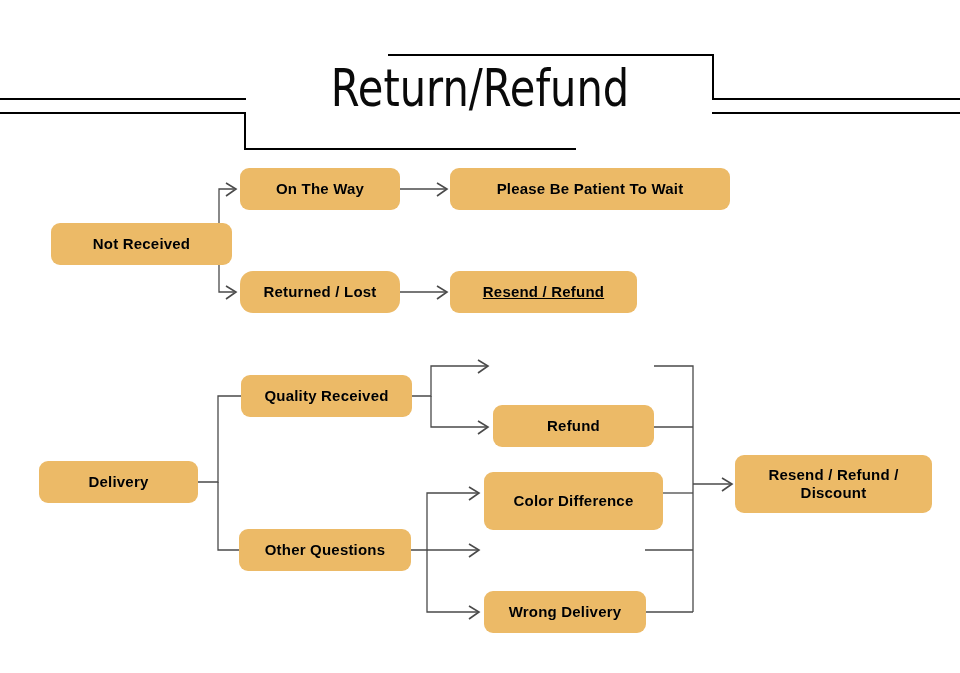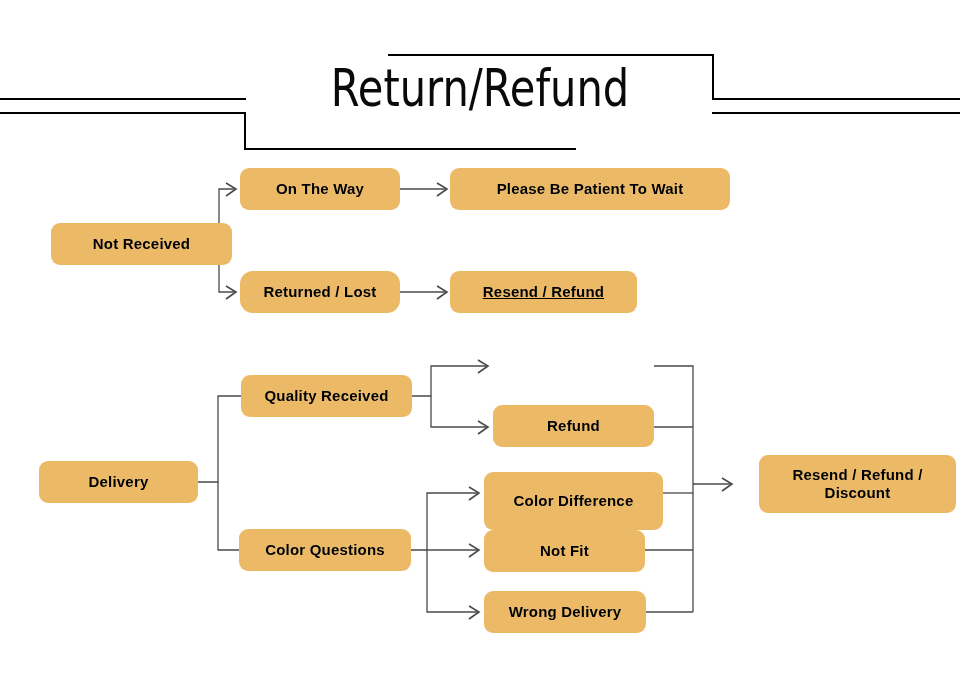--- a/index.html
+++ b/index.html
@@ -172,38 +172,35 @@
 
   <div class="node" style="left:39px; top:461px; width:159px; height:42px;">
     <span>Delivery</span>
   </div>
 
   <div class="node" style="left:241px; top:375px; width:171px; height:42px;">
     <span>Quality Received</span>
   </div>
 
   <div class="node" style="left:239px; top:529px; width:172px; height:42px;">
-    <span>Color Questions</span>
+    <span>Other Questions</span>
   </div>
 
 
   <div class="node" style="left:493px; top:405px; width:161px; height:42px;">
     <span>Refund</span>
   </div>
 
   <div class="node" style="left:484px; top:472px; width:179px; height:58px;">
     <span>Color Difference</span>
   </div>
 
-  <div class="node" style="left:484px; top:530px; width:161px; height:42px;">
-    <span>Not Fit</span>
-  </div>
 
   <div class="node" style="left:484px; top:591px; width:162px; height:42px;justify-content:center;">
     <span>Wrong Delivery</span>
   </div>
 
-  <div class="node two-line" style="left:735px; top:455px; width:197px; height:58px; flex-direction:column;margin-left:24px;">
+  <div class="node two-line" style="left:735px; top:455px; width:197px; height:58px; flex-direction:column;">
     <span>Resend / Refund /</span>
     <span>Discount</span>
   </div>
 
 </div>
 
 </body></html>

